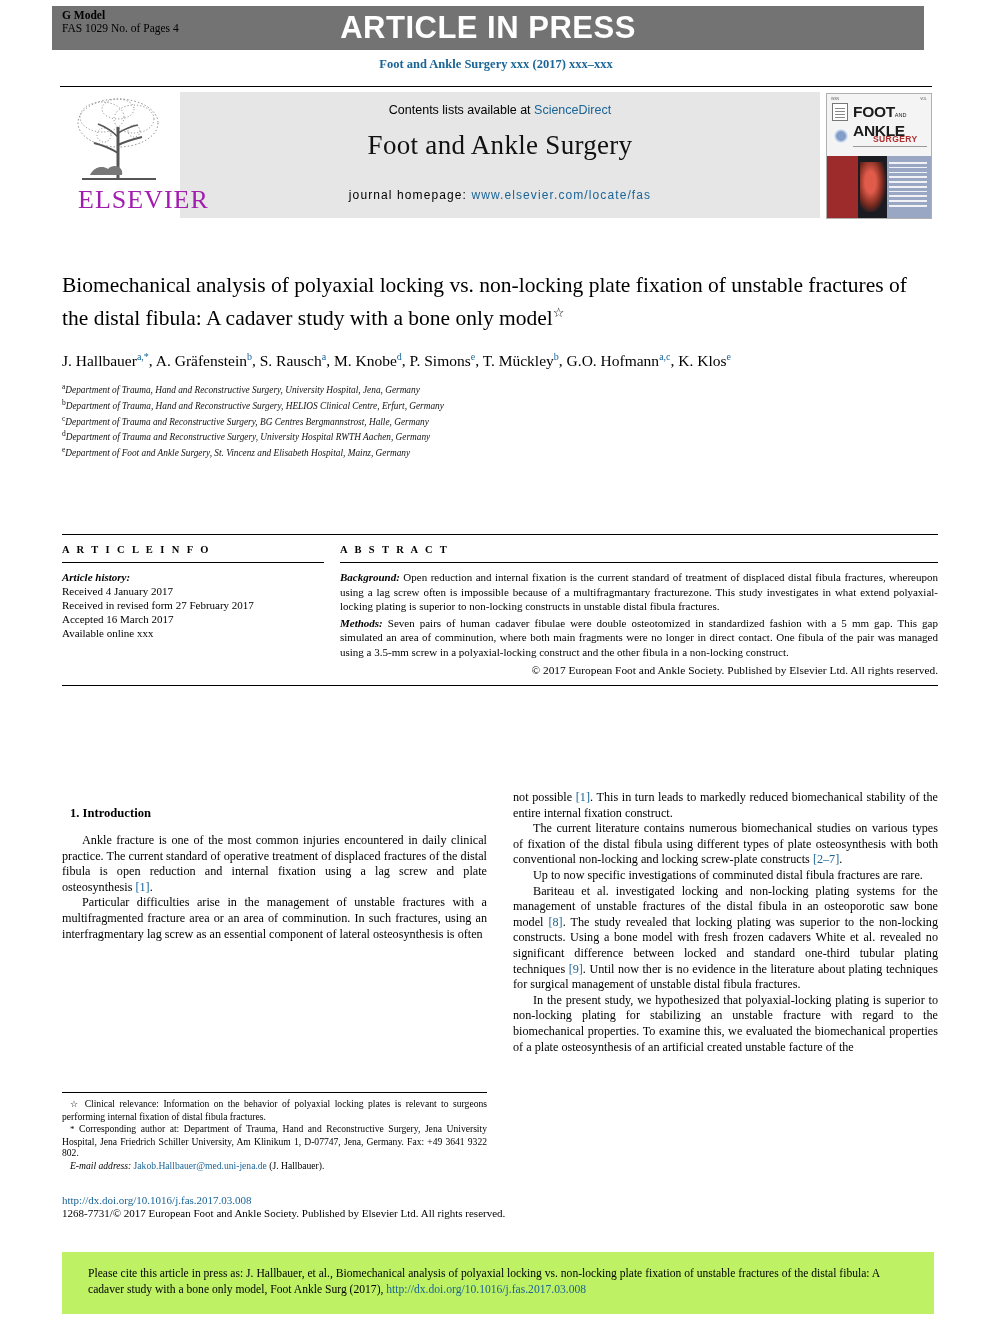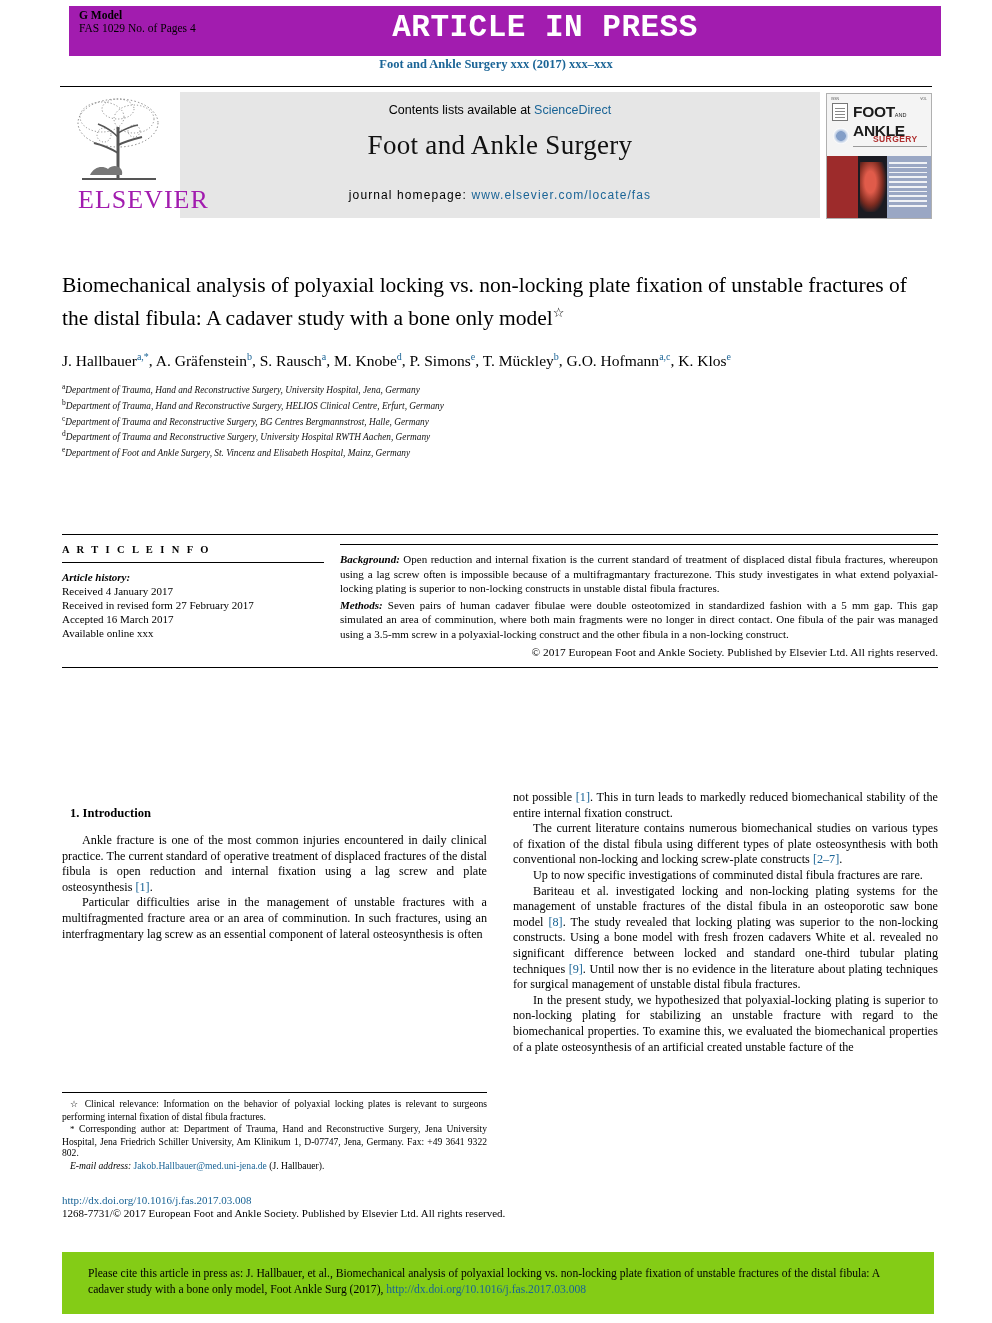--- a/index.html
+++ b/index.html
@@ -12,49 +12,48 @@
     height: 1323px;
     font-family: "Liberation Serif", serif;
     color: #000000;
     position: relative;
     overflow: hidden;
   }
 
   
   .press-bar {
     position: absolute;
-    left: 69px;
+    left: 52px;
     top: 6px;
     width: 872px;
-    height: 50px;
-    background: #a21caf;
+    height: 44px;
+    background: #737373;
   }
   .gmodel {
     position: absolute;
     left: 10px;
     top: 3px;
     font-family: "Liberation Serif", serif;
     font-size: 11.5px;
     line-height: 13px;
     color: #000;
   }
   .gmodel .g-bold { font-weight: bold; }
   .press-title {
     position: absolute;
     left: 0;
     top: 0;
     width: 872px;
     text-align: center;
-    font-family: Liberation Mono, monospace;
+    font-family: Liberation Sans, sans-serif;
     font-size: 31px;
     font-weight: bold;
     letter-spacing: 0.5px;
     color: #ffffff;
     line-height: 44px;
-    margin-left: 40px;
   }
 
   
   .journal-line {
     position: absolute;
     left: 60px;
     top: 57px;
     width: 872px;
     text-align: center;
     font-family: "Liberation Serif", serif;
@@ -348,21 +347,21 @@
   }
   .issn-line { font-size: 11px; line-height: 13px; }
 
   
   .cite-box {
     position: absolute;
     left: 62px;
     top: 1252px;
     width: 872px;
     height: 62px;
-    background: #84cc16;
+    background: #bef264;
     box-sizing: border-box;
     padding: 14px 26px 0 26px;
   }
   .cite-text {
     font-size: 11.6px;
     line-height: 16px;
     color: #000;
     text-align: left;
   }
   .cite-text .doi { color: #1a6496; }
@@ -465,20 +464,21 @@
     <div class="ia-left">
       <div class="sec-head">A R T I C L E   I N F O</div>
       <div class="hr-thin"></div>
       <div class="hist-title">Article history:</div>
       <div class="hist-line">Received 4 January 2017</div>
       <div class="hist-line">Received in revised form 27 February 2017</div>
       <div class="hist-line">Accepted 16 March 2017</div>
       <div class="hist-line">Available online xxx</div>
     </div>
     <div class="ia-right">
+      <div class="sec-head">A B S T R A C T</div>
       <div class="hr-thin"></div>
       <p class="abs-p"><b class="lbl">Background:</b><span> Open reduction and internal fixation is the current standard of treatment of displaced distal fibula fractures, whereupon using a lag screw often is impossible because of a multifragmantary fracturezone. This study investigates in what extend polyaxial-locking plating is superior to non-locking constructs in unstable distal fibula fractures.</span></p>
       <p class="abs-p"><b class="lbl">Methods:</b><span> Seven pairs of human cadaver fibulae were double osteotomized in standardized fashion with a 5 mm gap. This gap simulated an area of comminution, where both main fragments were no longer in direct contact. One fibula of the pair was managed using a 3.5-mm screw in a polyaxial-locking construct and the other fibula in a non-locking construct.</span></p>
       <div class="copyright">© 2017 European Foot and Ankle Society. Published by Elsevier Ltd. All rights reserved.</div>
     </div>
   </div>
 </div>
 
 <div class="body-cols">
   <div class="col">

